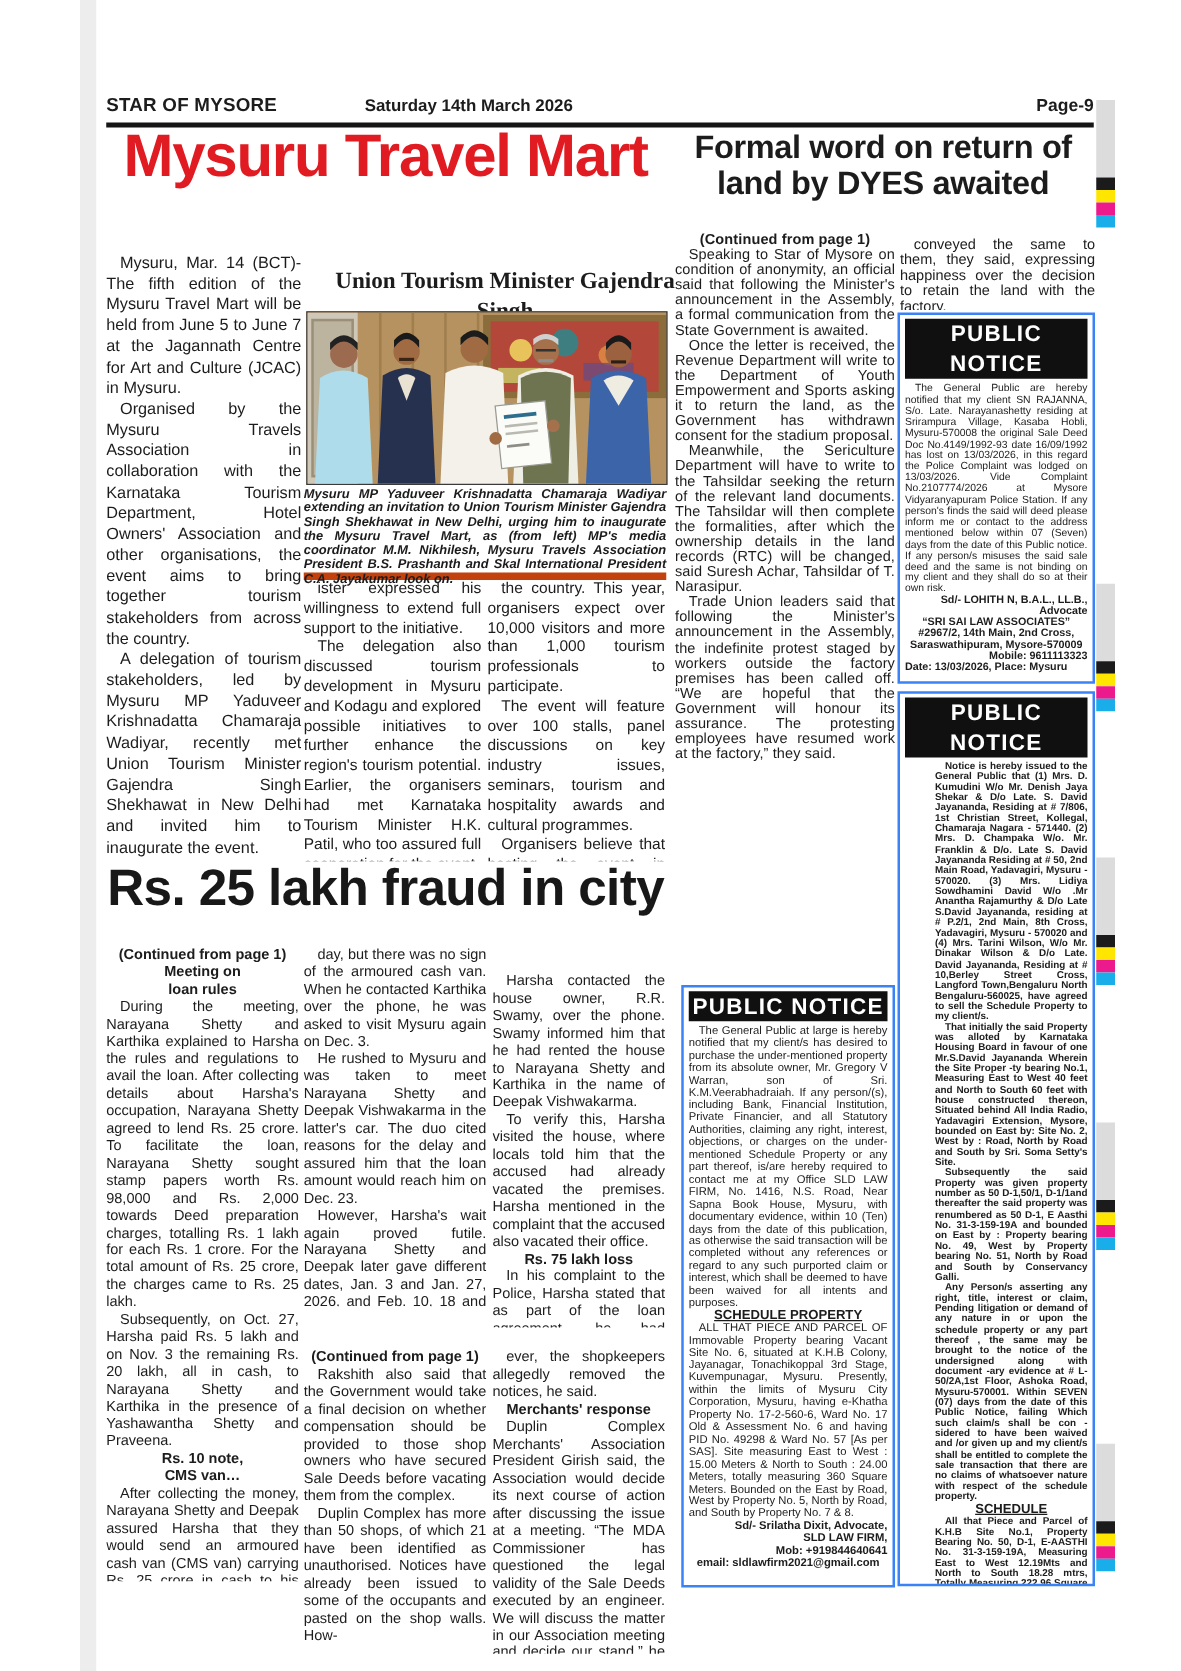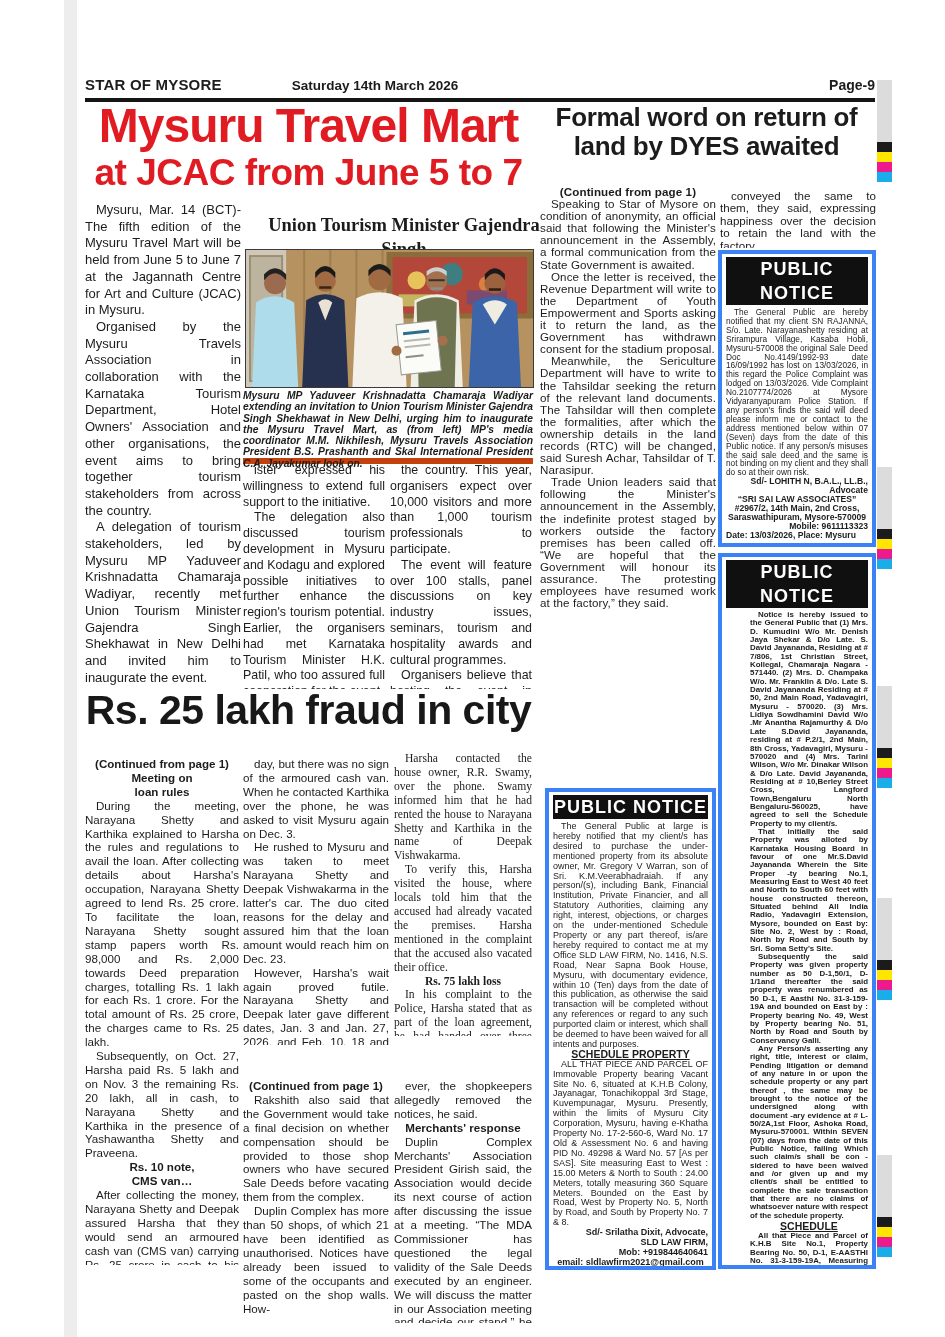--- a/index.html
+++ b/index.html
@@ -41,29 +41,29 @@
   .tm-sub{left:243px;top:197px;width:290px;margin:16px;font-family:"Liberation Serif", serif;
           font-size:18.5px;line-height:24px;font-weight:bold;text-align:center;}
   .photo-box{left:245px;top:249px;width:287px;height:137px;border:1px solid #3a3a3a;background:#b89668;}
   .caption{left:243px;top:390px;width:290px;height:68px;font-size:10.3px;line-height:11.3px;
            font-weight:bold;font-style:italic;text-align:justify;border-bottom:6px solid #c2410c;}
   .tm-c2{left:243px;top:463px;width:142px;height:226px;font-size:12.4px;line-height:15.8px;}
   .tm-c3{left:390px;top:463px;width:142px;height:226px;font-size:12.4px;line-height:15.8px;}
 
   .fr-c1{left:85px;top:757px;width:154px;height:508px;font-size:11.6px;line-height:13.9px;}
   .fr-c2{left:243px;top:757px;width:146px;height:288px;font-size:11.6px;line-height:13.9px;}
-  .fr-c3{left:394px;top:752px;width:138px;height:284px;font-size:11.6px;line-height:13.9px;font-family:Liberation Serif, serif;}
+  .fr-c3{left:394px;top:778px;width:138px;height:284px;font-size:11.6px;line-height:13.9px;}
   .ph-c1{left:243px;top:1079px;width:146px;height:244px;font-size:11.6px;line-height:13.9px;}
   .ph-c2{left:394px;top:1079px;width:138px;height:244px;font-size:11.6px;line-height:13.9px;}
 
   .dy-c1{left:540px;top:186px;width:176px;height:600px;font-size:11.6px;line-height:12.1px;letter-spacing:.1px;}
   .dy-c2{left:720px;top:190px;width:156px;height:58px;font-size:11.6px;line-height:12.4px;}
 
   
-  .notice{border:4px solid #3b82f6;background:#fff;box-sizing:border-box;padding:3px 4px;overflow:hidden;}
+  .notice{border:2px solid #3b82f6;background:#fff;box-sizing:border-box;padding:3px 4px;overflow:hidden;}
   .n-head{background:var(--nbg);color:#fff;font-weight:bold;text-align:center;
           font-size:18px;line-height:24px;letter-spacing:1px;margin-bottom:3px;}
   .n-body p{margin:0;}
   .n-body .para{text-indent:8px;}
   .sigr{text-align:right;font-weight:bold;text-indent:0;}
   .sigc{text-align:center;font-weight:bold;text-indent:0;}
   .sigl{text-align:left;font-weight:bold;text-indent:0;}
   .schedh{font-weight:bold;text-align:center;text-decoration:underline;text-indent:0;margin:2px 0;}
 
   .n1{left:718px;top:250px;width:158px;height:297px;}
@@ -97,21 +97,20 @@
   <div class="abs edge-left"></div>
 
   <div class="abs masthead">
     <span class="mh-title">STAR OF MYSORE</span>
     <span class="mh-date">Saturday 14th March 2026</span>
     <span class="mh-page">Page-9</span>
   </div>
   <div class="abs rule"></div>
 
   <h1 class="abs tm-h1">Mysuru Travel Mart</h1>
-  <h1 class="abs tm-h2">at JCAC from June 5 to 7</h1>
   <div class="abs col tm-c1">
       <p class="para">Mysuru, Mar. 14 (BCT)- The fifth edition of the Mysuru Travel Mart will be held from June 5 to June 7 at the Jagannath  Centre for Art and Culture (JCAC) in Mysuru.</p>
       <p class="para">Organised by the Mysuru Travels Association in collaboration with the Karnataka Tourism Department, Hotel Owners' Association and other organisations, the event aims to bring together tourism stakeholders from across the country.</p>
       <p class="para">A delegation of tourism stakeholders, led by Mysuru MP Yaduveer Krishnadatta Chamaraja Wadiyar, recently met Union Tourism Minister Gajendra Singh Shekhawat in New Delhi and invited him to inaugurate the event.</p>
       <p class="para">Mysuru Travels Association President B.S. Prashanth and Skal International President C.A. Jayakumar explained the significance of the Travel Mart and its role in strengthening tourism development in the region.</p>
     </div>
   <h3 class="abs tm-sub" style="white-space:pre-line">Union Tourism Minister Gajendra Singh
 Shekhawat invited to inaugurate event</h3>
 
   <div class="abs photo-box">

